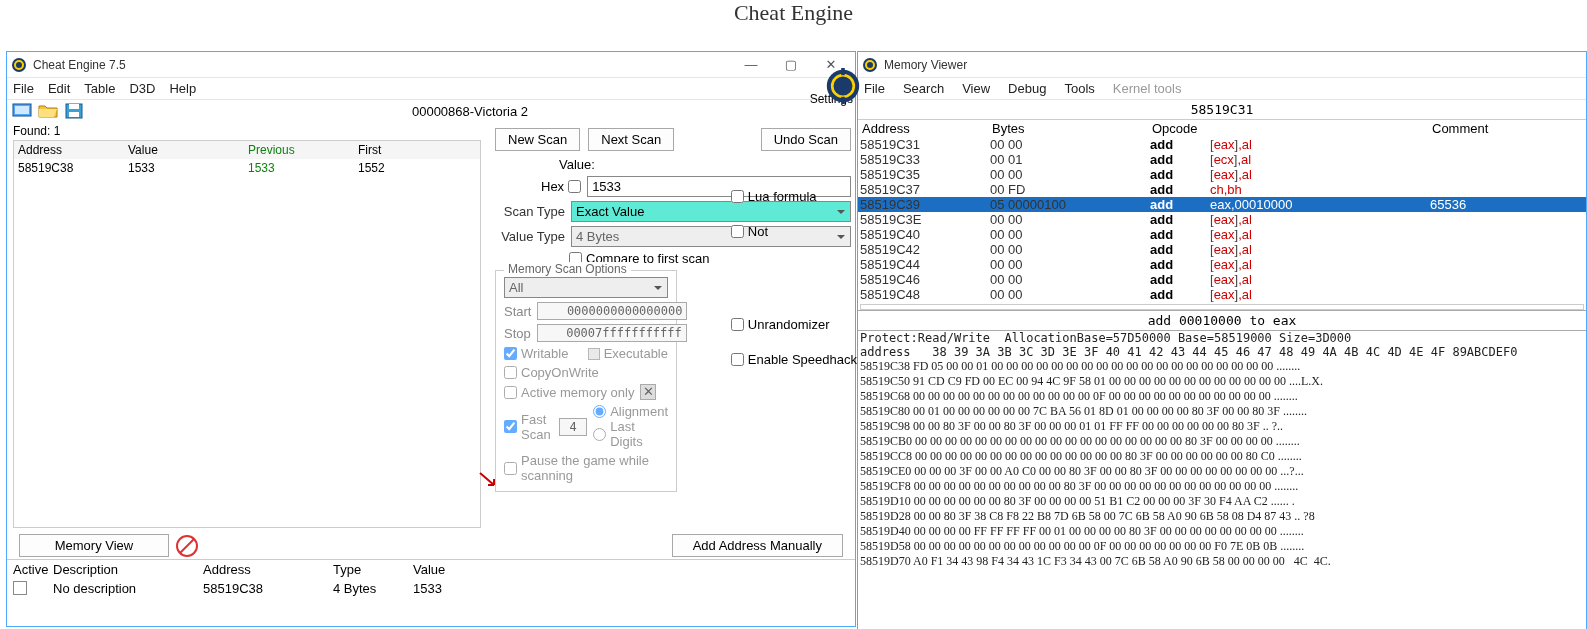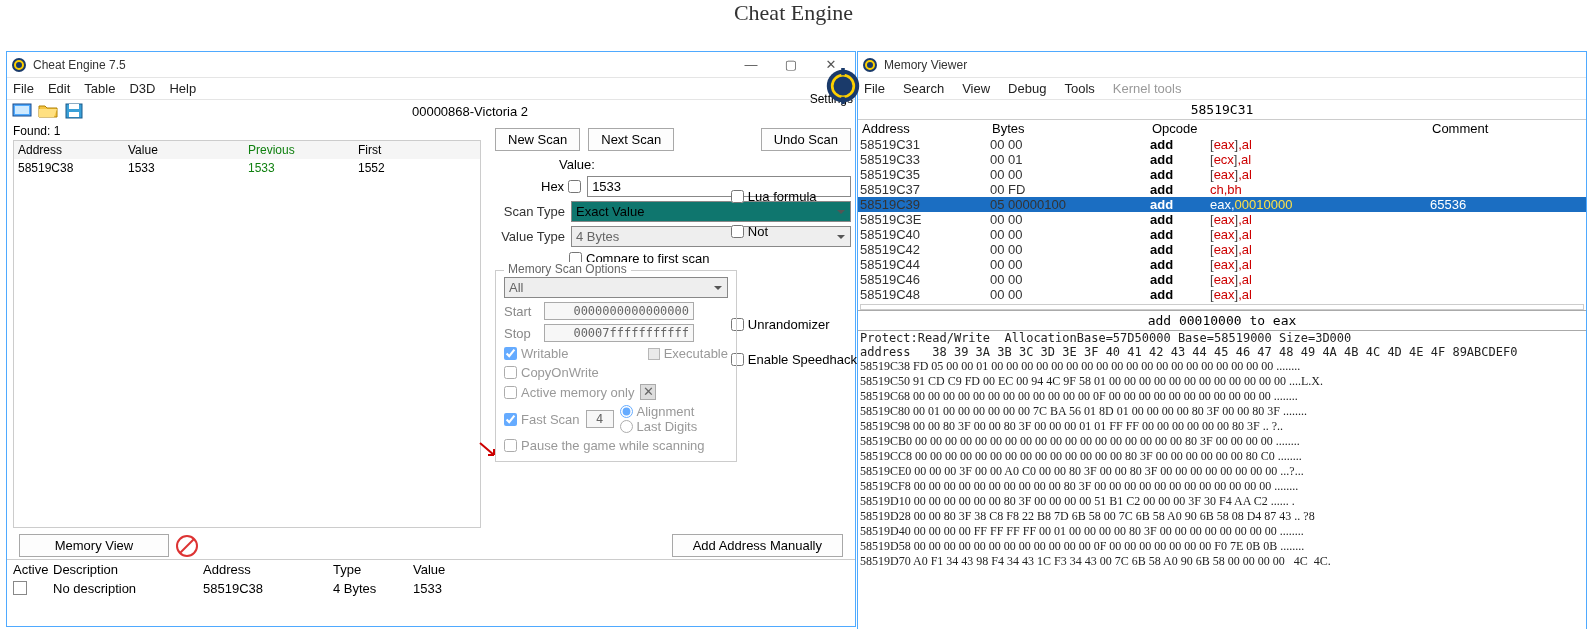--- a/index.html
+++ b/index.html
@@ -24,21 +24,21 @@
 .results-row { display: flex; }
 .col-addr { width: 110px; } .col-val { width: 120px; } .col-prev { width: 110px; color: #108010; } .col-first { width: 100px; }
 .prev-head { color: #108010; }
 .main-split { display: flex; }
 .main-left { width: 480px; }
 .main-right { flex: 1; padding: 6px 4px 0 8px; position: relative; }
 .btnrow { display: flex; gap: 8px; margin-bottom: 6px; }
 .btn { border: 1px solid #a8a8a8; background: #fdfdfd; padding: 3px 12px; font-size: 13px; min-width: 80px; text-align: center; }
 .fieldrow { display: flex; align-items: center; gap: 6px; margin-bottom: 4px; font-size: 13px; }
 .lbl { text-align: right; width: 70px; color: #333; font-size: 13px;}
-.combo { border: 1px solid #888; background: #0f766e; padding: 2px 18px 2px 4px; position: relative; flex: 1; min-width: 140px; font-size: 13px;}
+.combo { border: 1px solid #888; background: #5eead4; padding: 2px 18px 2px 4px; position: relative; flex: 1; min-width: 140px; font-size: 13px;}
 .combo::after { content: ""; position: absolute; right: 5px; top: 50%; margin-top: -2px; border: 4px solid transparent; border-top-color: #555; }
 .combo.disabled { background: #eee; color: #666; }
 .input { border: 1px solid #888; padding: 2px 4px; font-size: 13px; width: 190px; }
 .chk { display: flex; align-items: center; gap: 4px; font-size: 13px; }
 .chk input { width: 13px; height: 13px; }
 .chk.disabled { color: #999; }
 .chk.disabled input { opacity: .6; }
 .groupbox { border: 1px solid #ccc; margin-top: 4px; padding: 6px 8px 8px 8px; position: relative; }
 .groupbox .gtitle { position: absolute; top: -9px; left: 8px; background: #fff; padding: 0 4px; font-size: 12px; color: #666; }
 .groupbox .row { display: flex; align-items: center; gap: 6px; margin-top: 4px; font-size: 12px; }
@@ -62,21 +62,21 @@
 .disasm-body { font-family: Consolas, monospace; font-size: 13px; }
 .drow { display: flex; padding: 0 2px; }
 .drow .d-addr { color: #333; }
 .drow .d-bytes { color: #333; }
 .drow .d-op { font-weight: bold; }
 .drow .opnd { color: #c00; }
 .drow .opnd span.br { color: #444; }
 .drow .imm { color: #d8c000; }
 .drow.sel { background: #1b6ec2; color: #fff; }
 .drow.sel .opnd, .drow.sel .d-op { color: #fff; }
-.drow.sel .imm { color: #fde047; }
+.drow.sel .imm { color: #ffffff; }
 .infoline { font-family: Consolas, monospace; border-top: 1px solid #aaa; border-bottom: 1px solid #aaa; padding: 2px 2px; text-align: center; }
 .hexhead { font-family: Consolas, monospace; font-size: 12px; white-space: pre; padding: 0 2px; color: #222; }
 .hex { font-family: Liberation Serif, serif; font-size: 12px; white-space: pre; padding: 0 2px; color: #222; line-height: 15px; }
 .logo-badge { position: absolute; left: 825px; top: 68px; width: 36px; height: 36px; z-index: 5; }
 .settings-cut { position: absolute; right: 2px; top: 40px; font-size: 12px; }
 </style>
 </head>
 <body>
 
 <div class="bg-title">Cheat Engine</div>
@@ -196,21 +196,21 @@
         <label class="chk">
             <input type="checkbox" style="">
             <span>Unrandomizer</span>
           </label>
         <label class="chk">
             <input type="checkbox" style="">
             <span>Enable Speedhack</span>
           </label>
       </div>
 
-      <div class="groupbox" style="width:242px">
+      <div class="groupbox" style="width:182px">
         <span class="gtitle">Memory Scan Options</span>
         <div class="combo disabled" style="width:100%">All</div>
         <div class="row">
             <span style="width:34px;color:#888">Start</span>
             <input class="txt" value="0000000000000000" style="">
           </div>
         <div class="row">
             <span style="width:34px;color:#888">Stop</span>
             <input class="txt" value="00007fffffffffff" style="">
           </div>

